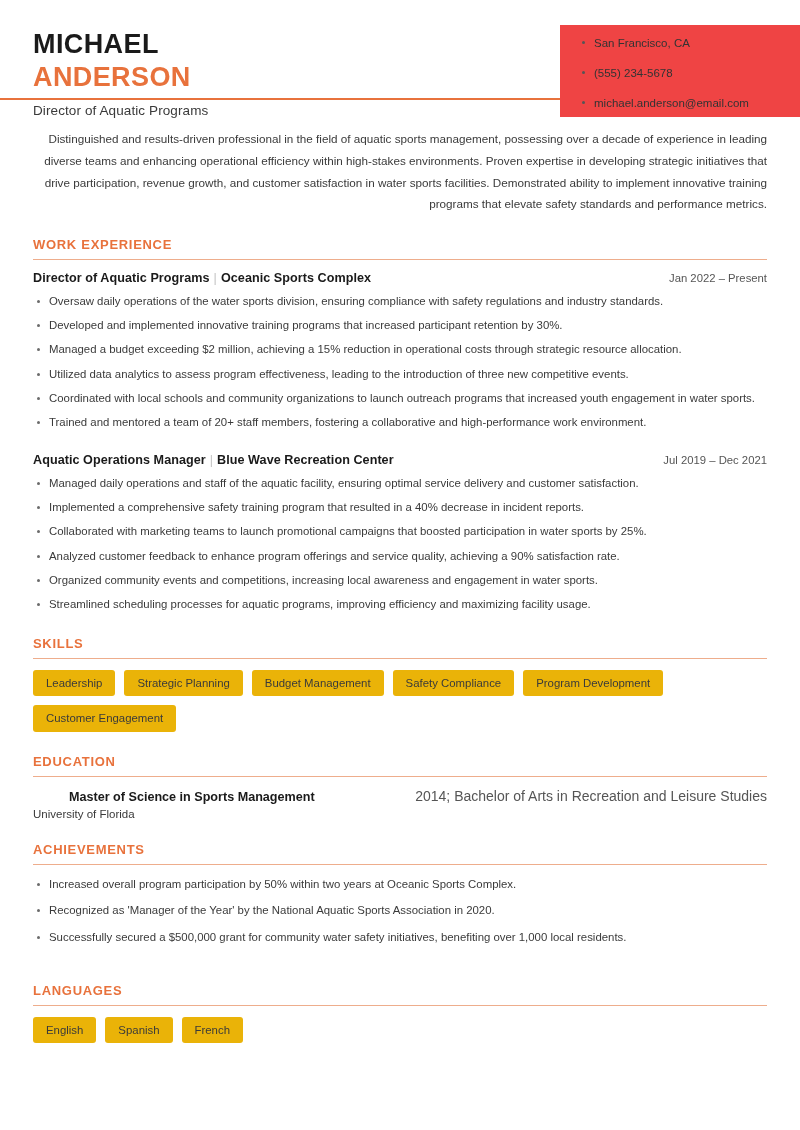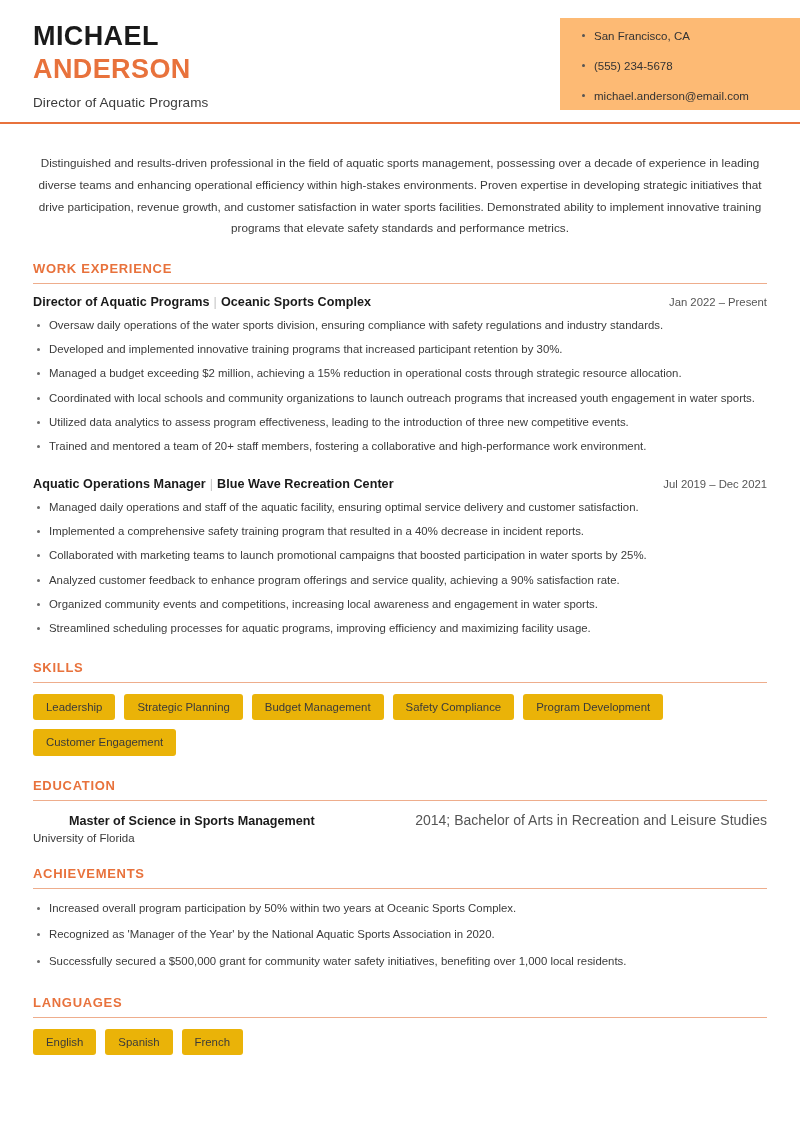--- a/index.html
+++ b/index.html
@@ -19,22 +19,22 @@
     position: relative;
     width: 800px;
     min-height: 1130px;
     background: #ffffff;
     box-sizing: border-box;
   }
 
   
   .header {
     position: relative;
-    padding: 17px 0 0 0;
-    height: 122px;
+    padding: 25px 0 0 0;
+    height: 98px;
     box-sizing: border-box;
   }
   .header-left {
     padding-left: 33px;
     padding-top: 3px;
   }
   .name-line {
     font-size: 27px;
     font-weight: bold;
     letter-spacing: 0.4px;
@@ -44,25 +44,25 @@
   .name-last  { color: #e8723c; }
   .job-title {
     margin-top: 9px;
     font-size: 13.5px;
     color: #3a3a3a;
     letter-spacing: 0.1px;
   }
 
   .contact-box {
     position: absolute;
-    top: 18px;
+    top: 25px;
     left: 560px;
     right: 0;
     height: 92px;
-    background: #fdba74;
+    background: #ef4444;
     box-sizing: border-box;
     padding: 12px 0 0 22px;
   }
   .contact-item {
     position: relative;
     font-size: 11.5px;
     color: #333333;
     line-height: 1.2;
     margin-bottom: 16px;
     padding-left: 12px;
@@ -87,21 +87,21 @@
   
   .content {
     padding: 0 33px 0 33px;
   }
 
   .summary {
     margin-top: 28px;
     font-size: 11.7px;
     line-height: 1.86;
     color: #3a3a3a;
-    text-align: center;
+    text-align: right;
   }
 
   .section { margin-top: 22px; }
   .section-title {
     font-size: 13px;
     font-weight: bold;
     color: #e8723c;
     letter-spacing: 0.7px;
     padding-bottom: 7px;
   }
@@ -198,21 +198,21 @@
     white-space: nowrap;
     padding-left: 14px;
   }
   .edu-school {
     margin-top: 4px;
     font-size: 11.5px;
     color: #3a3a3a;
   }
 
   .section-achievements ul.bullets li { margin-bottom: 9px; }
-  .section-languages { margin-top: 24px; }
+  .section-languages { margin-top: 36px; }
   .section-skills .chips { margin-top: 1px; }
 </style>
 </head>
 <body>
 
 <div class="page">
 
   <div class="header">
     <div class="header-left">
       <div class="name-line name-first">MICHAEL</div>
@@ -250,22 +250,22 @@
         <div class="job-head">
           <div class="job-heading">
             <span>Director of Aquatic Programs</span><span class="job-sep">|</span><span>Oceanic Sports Complex</span>
           </div>
           <div class="job-dates">Jan 2022 – Present</div>
         </div>
         <ul class="bullets">
           <li><span class="bdot"></span><span>Oversaw daily operations of the water sports division, ensuring compliance with safety regulations and industry standards.</span></li>
           <li><span class="bdot"></span><span>Developed and implemented innovative training programs that increased participant retention by 30%.</span></li>
           <li><span class="bdot"></span><span>Managed a budget exceeding $2 million, achieving a 15% reduction in operational costs through strategic resource allocation.</span></li>
+          <li><span class="bdot"></span><span>Utilized data analytics to assess program effectiveness, leading to the introduction of three new competitive events.</span></li>
           <li><span class="bdot"></span><span>Coordinated with local schools and community organizations to launch outreach programs that increased youth engagement in water sports.</span></li>
-          <li><span class="bdot"></span><span>Utilized data analytics to assess program effectiveness, leading to the introduction of three new competitive events.</span></li>
           <li><span class="bdot"></span><span>Trained and mentored a team of 20+ staff members, fostering a collaborative and high-performance work environment.</span></li>
         </ul>
       </div>
 
       <div class="job-gap"></div>
 
       <div class="job">
         <div class="job-head">
           <div class="job-heading">
             <span>Aquatic Operations Manager</span><span class="job-sep">|</span><span>Blue Wave Recreation Center</span>

